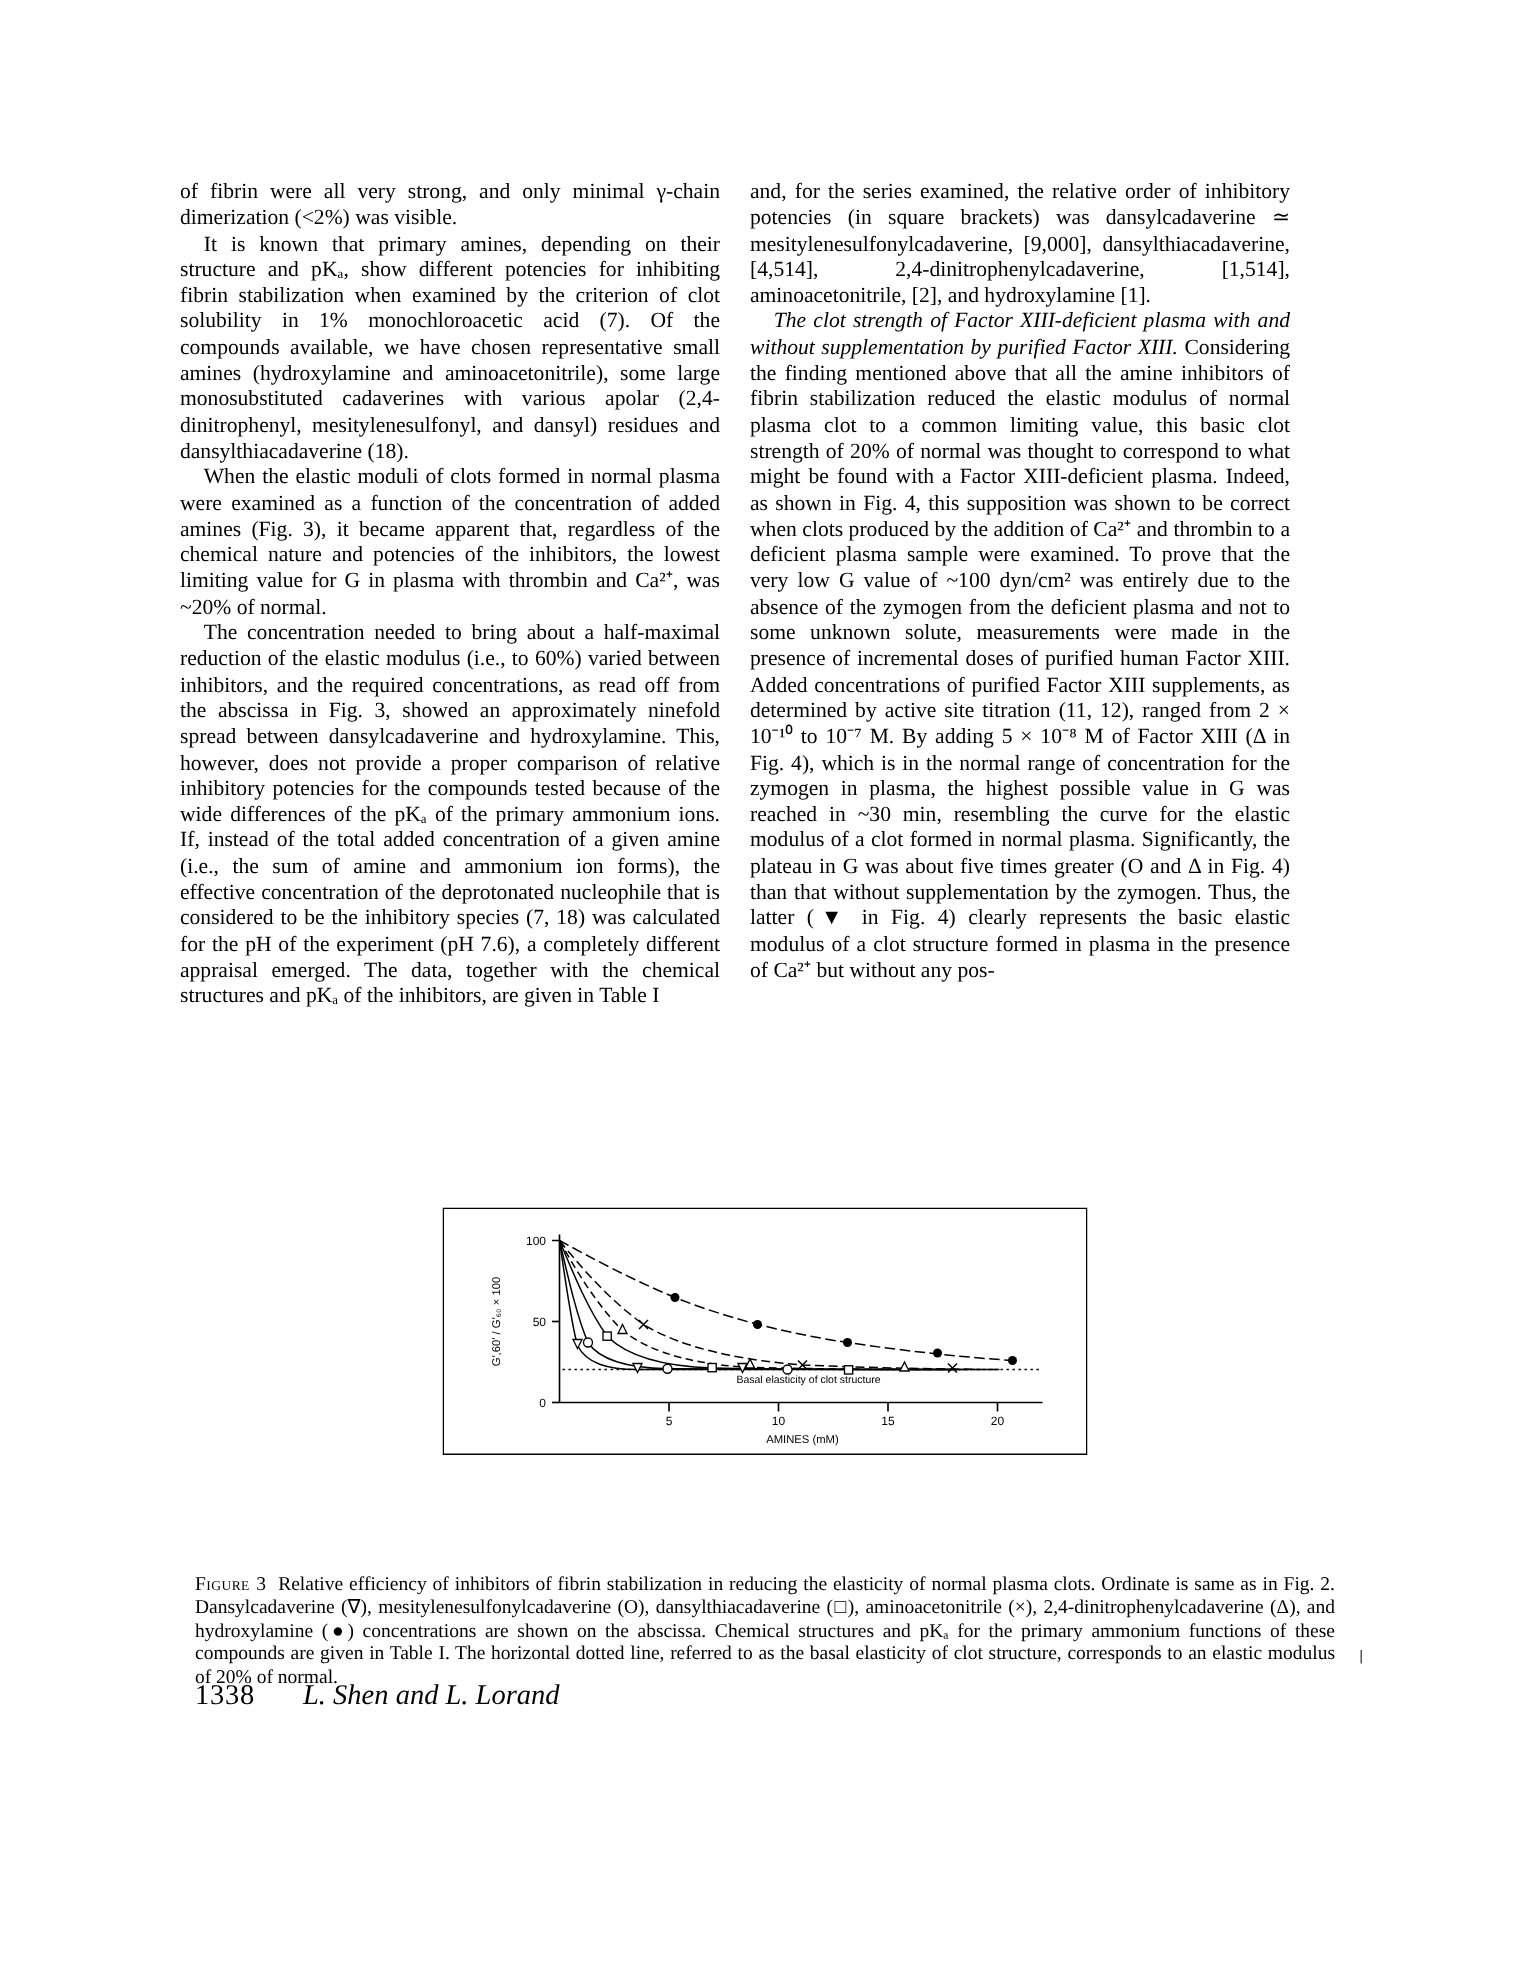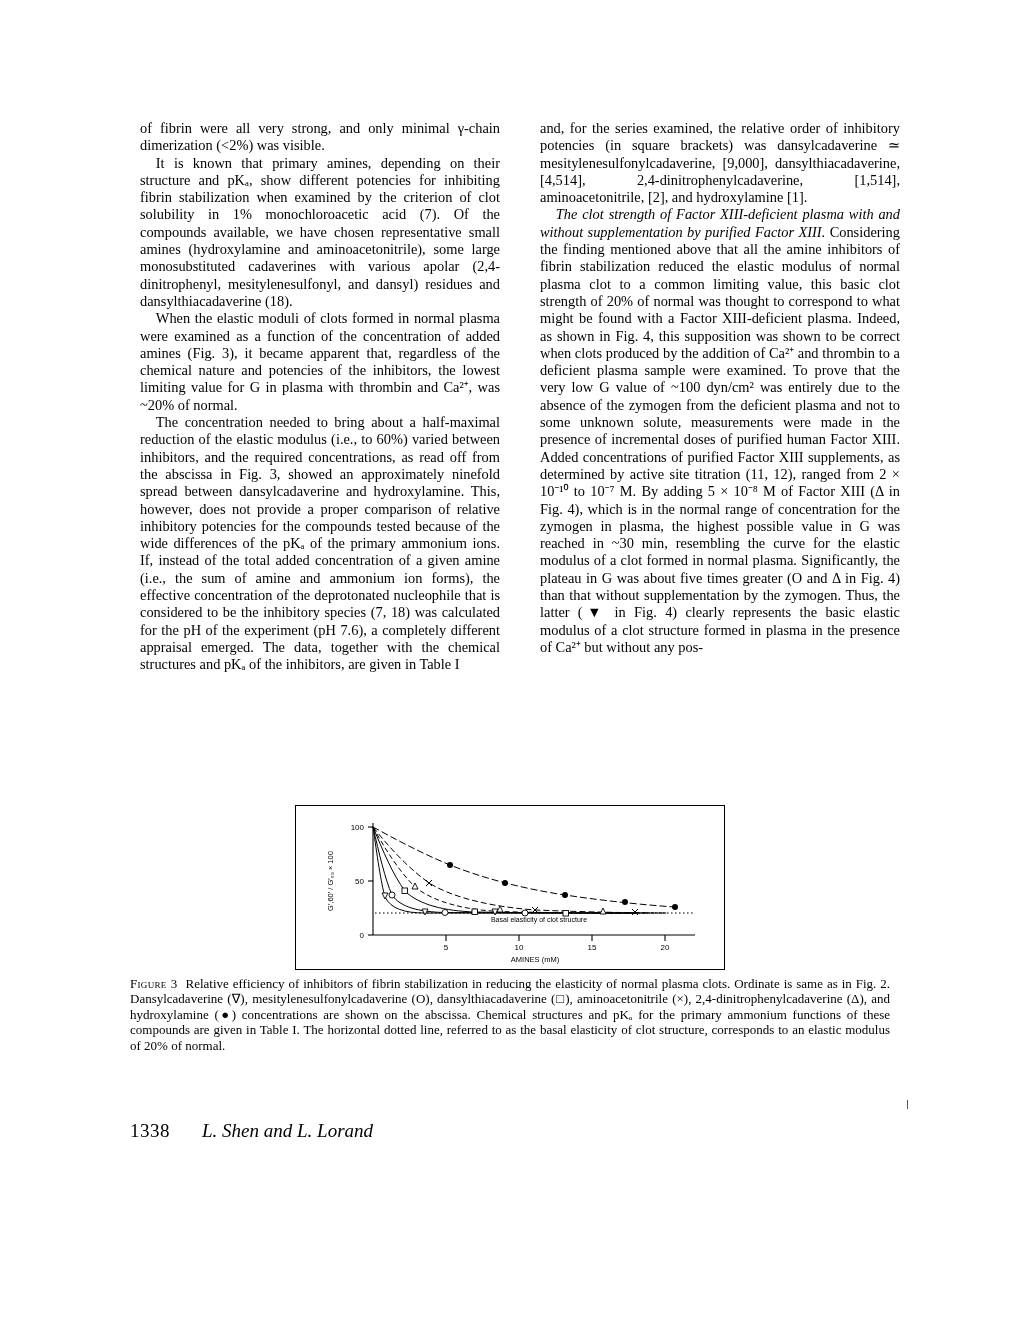--- a/index.html
+++ b/index.html
@@ -16,25 +16,25 @@
     overflow: hidden;
   }
   .page {
     position: absolute;
     left: 0; top: 0;
     width: 1020px;
     height: 1320px;
   }
   .columns {
     position: absolute;
-    left: 140px;
+    left: 120px;
     top: 120px;
     width: 760px;
     display: flex;
-    gap: 40px;
+    gap: 20px;
   }
   .col {
     width: 360px;
   }
   .col p {
     margin: 0;
     font-size: 14.4px;
     line-height: 17.3px;
     text-align: justify;
     text-indent: 1.1em;
@@ -55,21 +55,21 @@
     position: relative;
     margin: 0 auto;
     width: 430px;
     height: 165px;
   }
   svg.plot { display: block; }
 
   .figure-caption {
     position: absolute;
     left: 130px;
-    top: 976px;
+    top: 1048px;
     width: 760px;
     font-size: 13px;
     line-height: 15.4px;
     text-align: justify;
   }
   .figure-caption .fignum {
     font-variant: small-caps;
     letter-spacing: 0.3px;
   }
 

